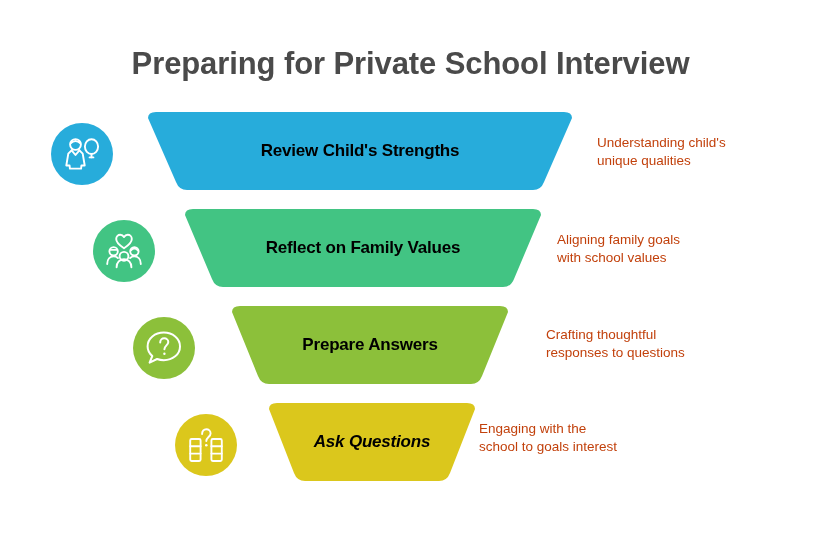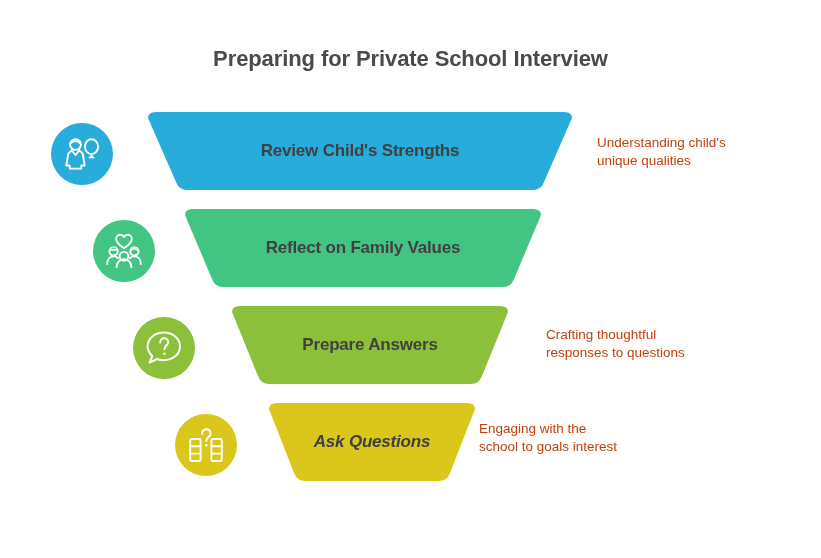--- a/index.html
+++ b/index.html
@@ -18,21 +18,21 @@
     position: relative;
     width: 821px;
     height: 558px;
   }
   #page-title {
     position: absolute;
     left: 0;
     top: 46px;
     width: 821px;
     text-align: center;
-    font-size: 22px;
+    font-size: 31px;
     font-weight: bold;
     color: #4a4a4a;
     letter-spacing: -0.1px;
   }
   .funnel-row {
     position: absolute;
     left: 0;
     width: 821px;
     height: 98px;
   }
@@ -57,21 +57,21 @@
   .funnel-bar svg {
     display: block;
   }
   .bar-label {
     position: absolute;
     top: 0;
     height: 78px;
     display: flex;
     align-items: center;
     justify-content: center;
-    color: #404040;
+    color: #000000;
     font-size: 17px;
     font-weight: bold;
     letter-spacing: -0.2px;
     pointer-events: none;
   }
   .row-desc {
     position: absolute;
     font-size: 13.5px;
     line-height: 18px;
     color: #c2410c;
@@ -128,20 +128,22 @@
           </g>
         </svg>
       </span>
     </div>
     <div class="funnel-bar" style="left:178px;">
       <svg width="370" height="78" viewBox="0 0 370 78">
         <path d="M7 6 Q7 0 15 0 L355 0 Q363 0 363 6 L336 70 Q333 78 325 78 L45 78 Q37 78 34 70 Z" fill="#42C483"></path>
       </svg>
     </div>
     <div class="bar-label" style="left:178px; width:370px;">Reflect on Family Values</div>
+    <div class="row-desc" style="left:557px; top:22px; width:185px;">Aligning family goals
+with school values</div>
   </div>
 
   <div class="funnel-row" style="top:306px;">
     <div class="row-icon" style="left:133px; background:#8CC03A;">
       <span>
         <svg width="40" height="40" viewBox="0 0 40 40">
           <g fill="none" stroke="#ffffff" stroke-width="2.0" stroke-linecap="round" stroke-linejoin="round">
             <path d="M36.0 18.4 C36.0 26.4 28.6 32.2 19.8 32.2 C17.4 32.2 15.1 31.8 13.1 31.0 L5.6 34.6 L8.3 28.0 C5.4 25.4 3.6 22.1 3.6 18.4 C3.6 10.5 10.9 4.6 19.8 4.6 C28.6 4.6 36.0 10.5 36.0 18.4 Z"></path>
             <path d="M16.2 14.4 C16.2 11.9 18.0 10.3 20.2 10.3 C22.5 10.3 24.3 11.9 24.3 14.1 C24.3 17.1 20.4 17.7 20.4 21.2"></path>
             <circle cx="20.4" cy="25.7" r="1.2" fill="#ffffff" stroke="none"></circle>

